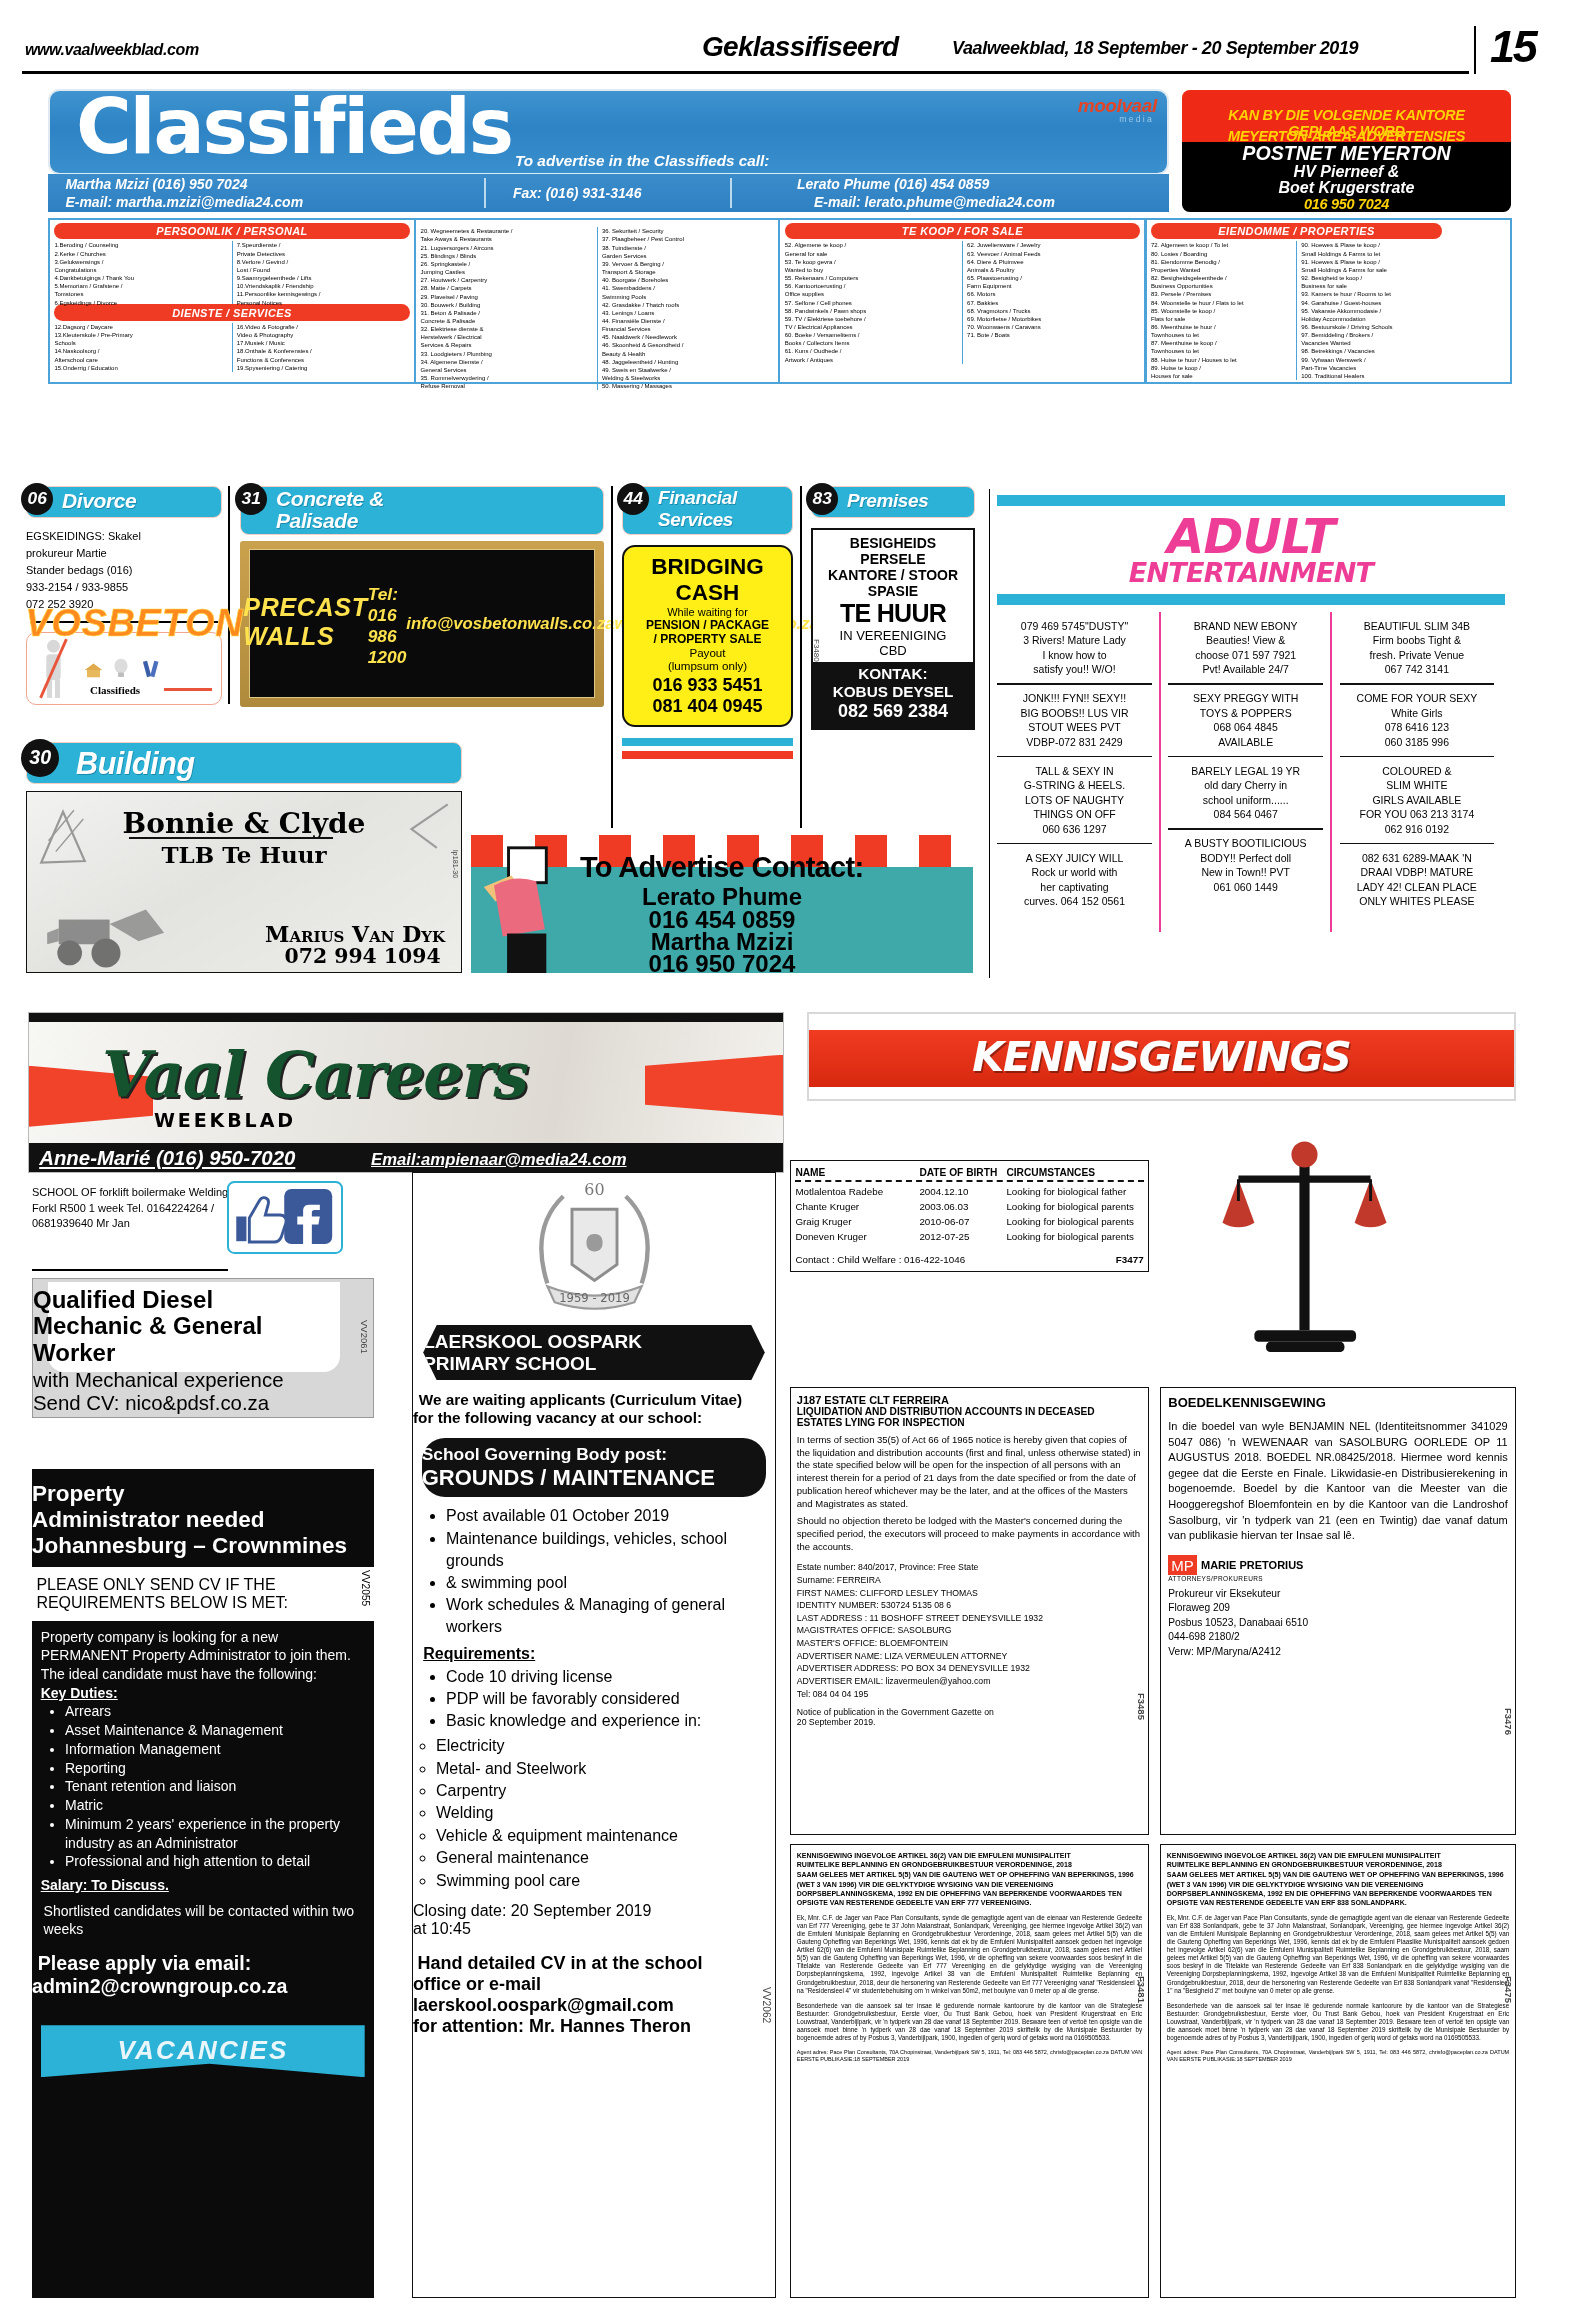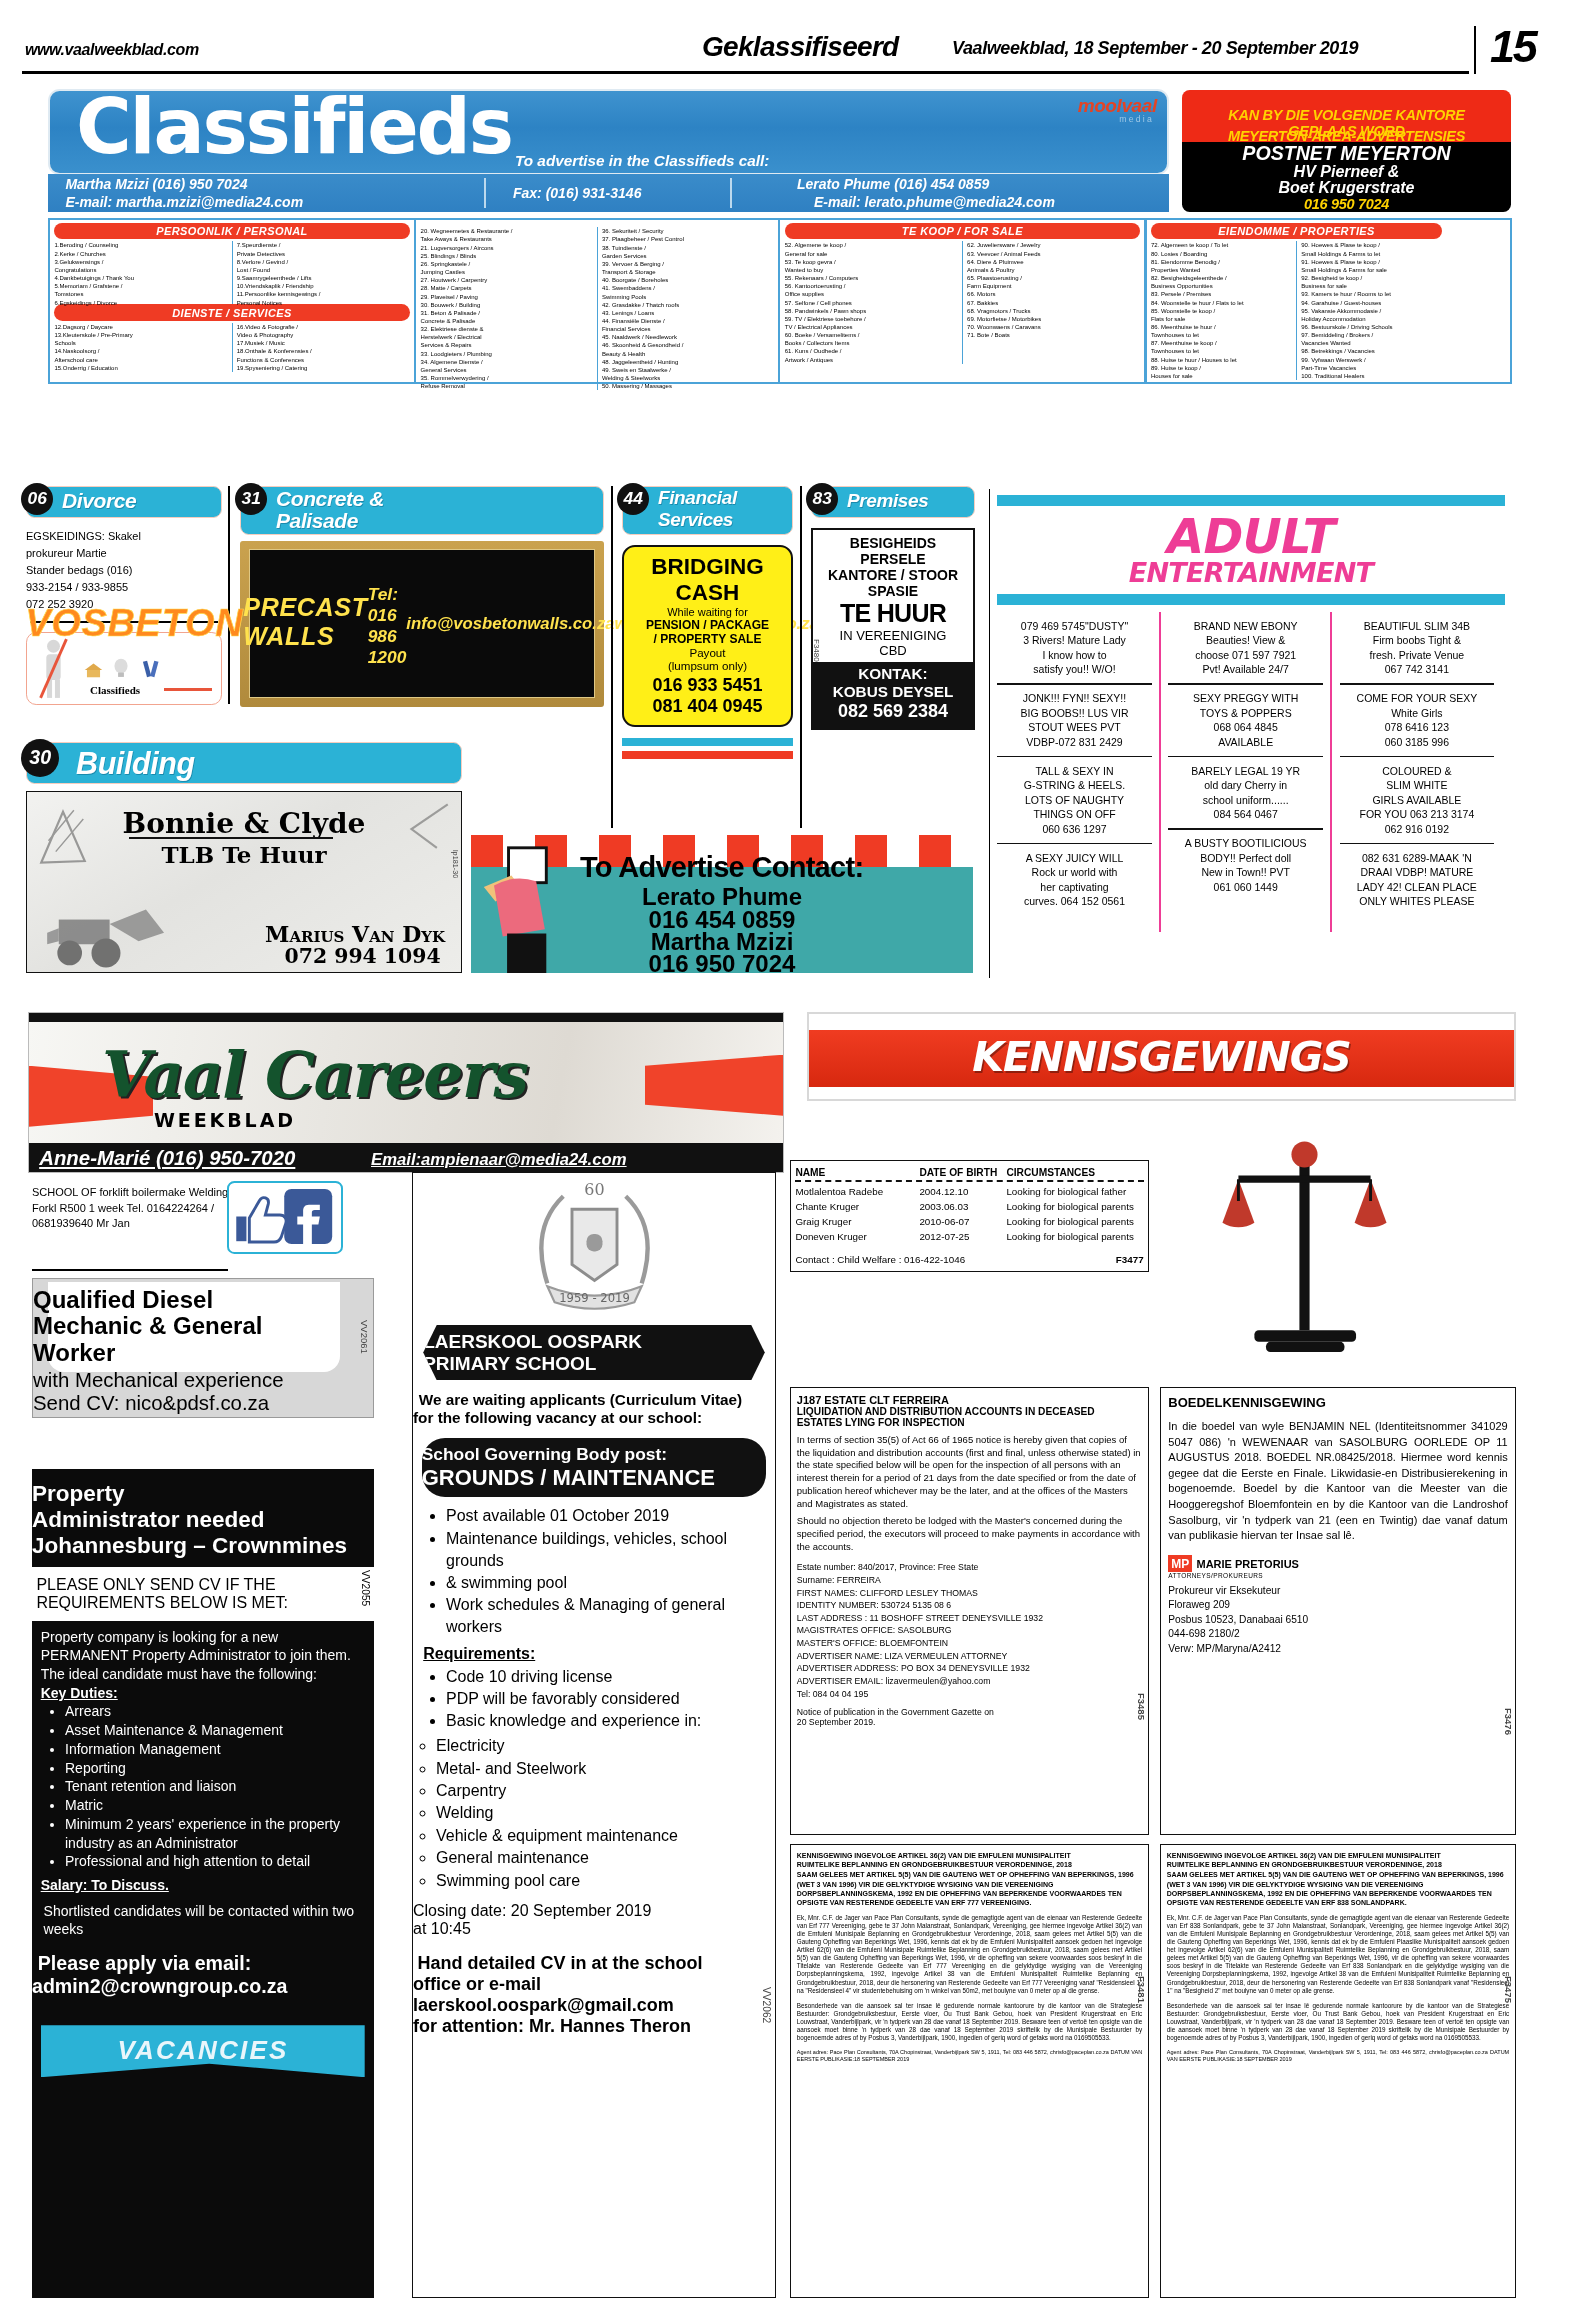--- a/index.html
+++ b/index.html
@@ -787,21 +787,21 @@
   <circle cx="115" cy="28" r="18" fill="#c0392b"></circle>
   <path d="M24 62 L2 122 A42 42 0 0 0 46 122 Z" fill="#c0392b"></path>
   <path d="M206 62 L184 122 A42 42 0 0 0 228 122 Z" fill="#c0392b"></path>
   <path d="M24 62 v30 M206 62 v30" stroke="#111" stroke-width="4"></path>
 </svg>
 
 <div class="box" style="left:1160px;top:1387px;width:356px;height:448px;border:1.5px solid #111;padding:7.3px 7.3px;position:absolute">
   <div class="b ctr" style="font-size:13px">BOEDELKENNISGEWING</div>
   <div class="tiny" style="margin-top:8.7px;font-size:11px;line-height:1.42;text-align:justify">In die boedel van wyle BENJAMIN NEL (Identiteitsnommer 341029 5047 086) 'n WEWENAAR van SASOLBURG OORLEDE OP 11 AUGUSTUS 2018. BOEDEL NR.08425/2018. Hiermee word kennis gegee dat die Eerste en Finale. Likwidasie-en Distribusierekening in bogenoemde. Boedel by die Kantoor van die Meester van die Hooggeregshof Bloemfontein en by die Kantoor van die Landroshof Sasolburg, vir 'n tydperk van 21 (een en Twintig) dae vanaf datum van publikasie hiervan ter Insae sal lê.</div>
   <div style="margin-top:11.6px;display:flex;align-items:center;gap:4.4px">
-    <div style="background:#ef3b24;color:#fff;font-weight:bold;font-size:12px;padding:1.5px 2.9px">MP</div>
+    <div style="background:#ef3b24;color:#fff;font-weight:normal;font-size:15px;padding:1.5px 2.9px">MP</div>
     <div class="b" style="font-size:11px">MARIE PRETORIUS</div>
   </div>
   <div style="font-size:6.5px;letter-spacing:0.4px">ATTORNEYS/PROKUREURS</div>
   <div id="boedcontact" style="margin-top:4.4px;font-size:10.2px;line-height:1.42">
       <div>Prokureur vir Eksekuteur</div>
       <div>Floraweg 209</div>
       <div>Posbus 10523, Danabaai 6510</div>
       <div>044-698 2180/2</div>
       <div>Verw:  MP/Maryna/A2412</div>
     </div>

